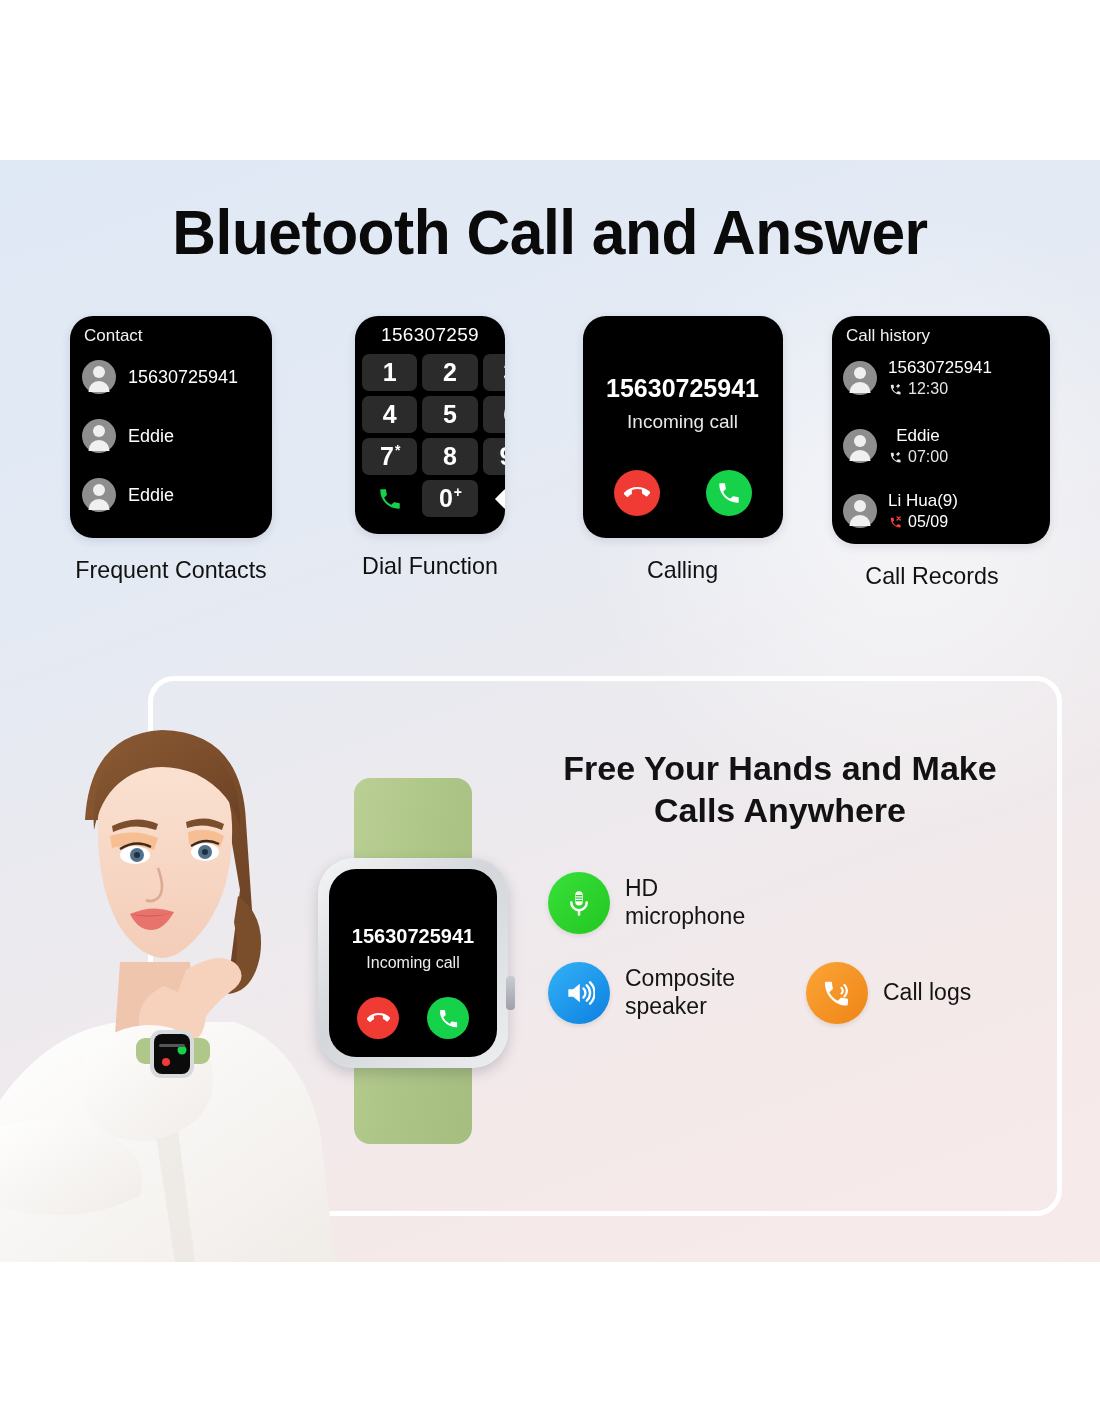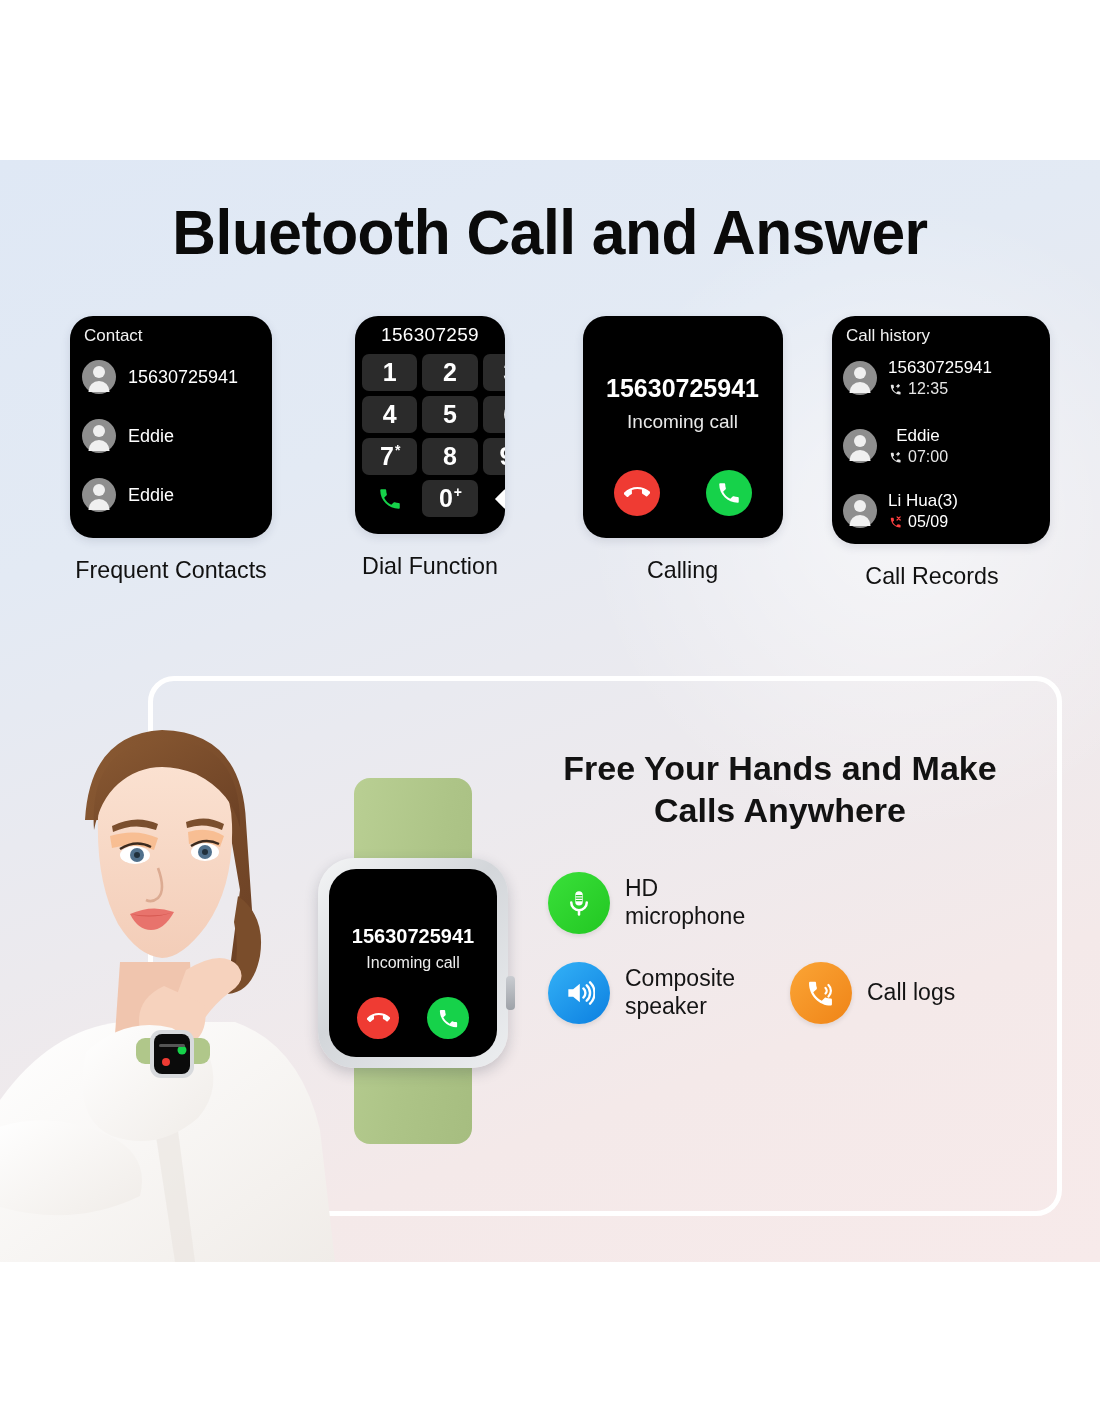--- a/index.html
+++ b/index.html
@@ -85,21 +85,21 @@
   
   .model{position:absolute;left:-10px;top:700px;width:360px;height:562px;overflow:hidden;}
 
   .sub-head{
     position:absolute;left:520px;top:748px;width:520px;text-align:center;
     font-size:34px;font-weight:700;color:#121212;line-height:1.23;
   }
 
   
   .features{position:absolute;left:548px;top:872px;width:500px;}
-  .frow{display:flex;margin-bottom:28px;}
+  .frow{display:flex;margin-bottom:28px;gap:16px;}
   .fitem{display:flex;align-items:center;gap:15px;width:242px;}
   .ficon{width:62px;height:62px;border-radius:50%;flex:none;display:flex;align-items:center;justify-content:center;box-shadow:0 2px 5px rgba(0,0,0,.10);}
   .flabel{font-size:23px;color:#141414;line-height:1.2;}
 
   .dots{display:grid;grid-template-columns:repeat(3,9px);grid-gap:5px;}
   .dots i{width:9px;height:9px;border-radius:2.5px;background:#fff;display:block;}
 
   
   .hero{position:absolute;left:318px;top:778px;width:190px;height:366px;}
   .hero-band{position:absolute;left:36px;top:0;width:118px;height:366px;background:linear-gradient(100deg,#b9cf93 0%,#adc487 55%,#a6bd80 100%);border-radius:16px;}
@@ -230,41 +230,41 @@
         <div class="sc-title">Call history</div>
         <div class="hrow" style="top:42px">
           <div class="avatar"></div>
           <div class="hmeta">
             <div class="hname">15630725941</div>
             <div class="htime">
               <svg width="15" height="15" viewBox="0 0 24 24">
                 <path fill="#e6e6e6" d="M7.5 11.2c1.3 2.5 3.3 4.5 5.8 5.8l1.9-1.9c.3-.3.6-.3.9-.2 1 .3 2.1.5 3.1.5.5 0 .9.4.9.9v2.8c0 .5-.4.9-.9.9-8.1 0-14.7-6.6-14.7-14.7 0-.5.4-.9.9-.9h2.8c.5 0 .9.4.9.9 0 1.1.2 2.1.5 3.1.1.3 0 .7-.2.9l-1.9 1.9z"></path>
                 <path fill="#e6e6e6" d="M16.4 3.2l-4.2 4.2 2.9.1.1 2.8 4.2-4.2z"></path>
               </svg>
-              <span class="tv">12:35</span>
+              <span class="tv">12:30</span>
             </div>
           </div>
         </div>
         <div class="hrow" style="top:110px">
           <div class="avatar"></div>
           <div class="hmeta">
             <div class="hname">Eddie</div>
             <div class="htime">
               <svg width="15" height="15" viewBox="0 0 24 24">
                 <path fill="#e6e6e6" d="M7.5 11.2c1.3 2.5 3.3 4.5 5.8 5.8l1.9-1.9c.3-.3.6-.3.9-.2 1 .3 2.1.5 3.1.5.5 0 .9.4.9.9v2.8c0 .5-.4.9-.9.9-8.1 0-14.7-6.6-14.7-14.7 0-.5.4-.9.9-.9h2.8c.5 0 .9.4.9.9 0 1.1.2 2.1.5 3.1.1.3 0 .7-.2.9l-1.9 1.9z"></path>
                 <path fill="#e6e6e6" d="M16.4 3.2l-4.2 4.2 2.9.1.1 2.8 4.2-4.2z"></path>
               </svg>
               <span class="tv">07:00</span>
             </div>
           </div>
         </div>
         <div class="hrow" style="top:175px">
           <div class="avatar"></div>
           <div class="hmeta">
-            <div class="hname">Li Hua(3)</div>
+            <div class="hname">Li Hua(9)</div>
             <div class="htime missed">
               <svg width="15" height="15" viewBox="0 0 24 24">
                 <path fill="#ff4040" d="M7.5 11.2c1.3 2.5 3.3 4.5 5.8 5.8l1.9-1.9c.3-.3.6-.3.9-.2 1 .3 2.1.5 3.1.5.5 0 .9.4.9.9v2.8c0 .5-.4.9-.9.9-8.1 0-14.7-6.6-14.7-14.7 0-.5.4-.9.9-.9h2.8c.5 0 .9.4.9.9 0 1.1.2 2.1.5 3.1.1.3 0 .7-.2.9l-1.9 1.9z"></path>
                 <path stroke="#ff4040" stroke-width="2" stroke-linecap="round" d="M14.5 3l5 5M19.5 3l-5 5"></path>
               </svg>
               <span class="tv">05/09</span>
             </div>
           </div>
         </div>
       </div>

